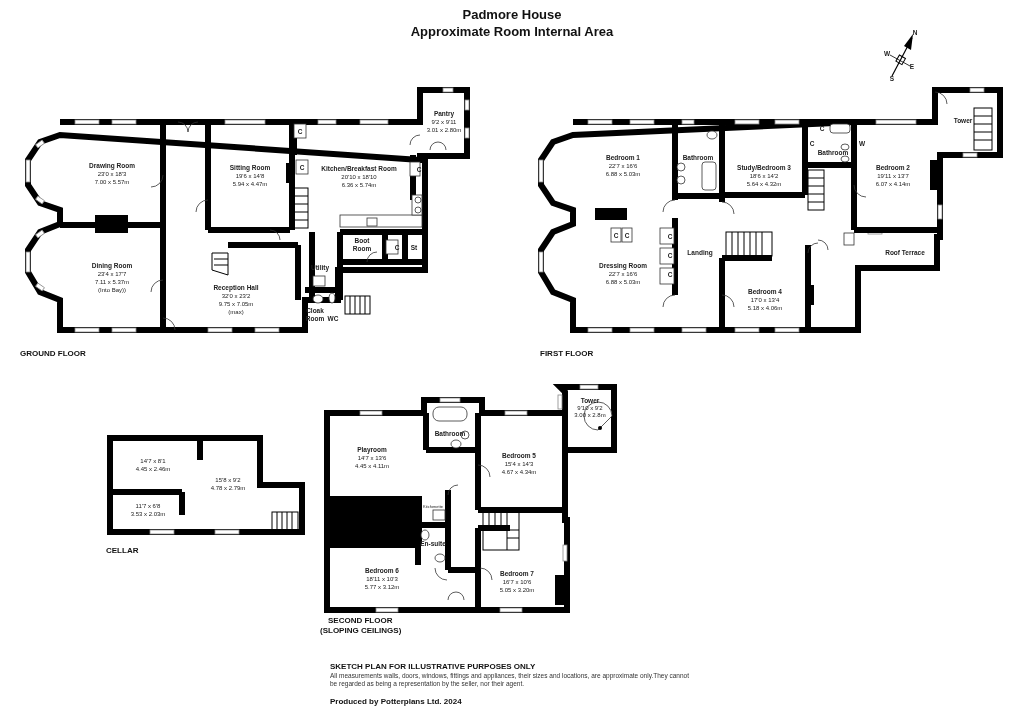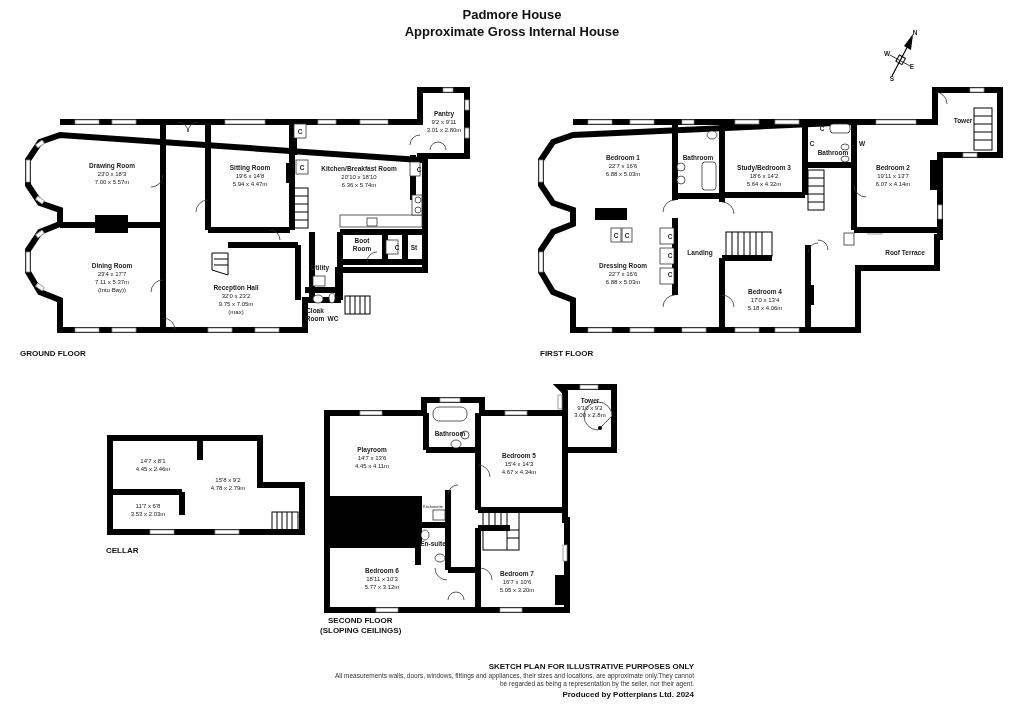--- a/index.html
+++ b/index.html
@@ -8,31 +8,31 @@
   .wall{fill:#000;}
   .wl{fill:none;stroke:#000;stroke-width:6;stroke-linejoin:miter;}
   .thin{fill:none;stroke:#000;stroke-width:1;}
   .win{fill:#fff;stroke:#888;stroke-width:0.8;}
   .door{fill:none;stroke:#333;stroke-width:0.8;}
   .fix{fill:#fff;stroke:#333;stroke-width:0.8;}
   .rl{font-family:"Liberation Sans",sans-serif;font-size:6.5px;font-weight:bold;fill:#222;text-anchor:middle;}
   .rs{font-family:"Liberation Sans",sans-serif;font-size:6px;fill:#222;text-anchor:middle;}
   .fl{font-family:"Liberation Sans",sans-serif;font-size:8px;font-weight:bold;fill:#111;}
   .hdr{position:absolute;left:0;top:6px;width:1024px;text-align:center;font-weight:bold;font-size:13px;line-height:17px;}
-  .ftr{position:absolute;left:330px;top:662px;width:364px;text-align:right;}
+  .ftr{position:absolute;left:330px;top:662px;width:364px;text-align:left;}
   .ftr .t1{font-weight:bold;font-size:8px;line-height:10px;}
   .ftr .t2{font-size:6.5px;line-height:8px;color:#333;}
-  .ftr .t3{font-weight:bold;font-size:8px;line-height:11px;margin-top:1px;}
+  .ftr .t3{font-weight:bold;font-size:8px;line-height:11px;margin-top:8px;}
 </style>
 </head>
 <body>
 
 <div class="hdr">
   <div>Padmore House</div>
-  <div>Approximate Gross Internal House</div>
+  <div>Approximate Room Internal Area</div>
 </div>
 
 <svg id="plan" viewBox="0 0 1024 719" xmlns="http://www.w3.org/2000/svg">
 
   <g>
     <line x1="892" y1="76" x2="912" y2="38" stroke="#000" stroke-width="1.2"></line>
     <polygon points="913,34 904,46 911,50" fill="#000"></polygon>
     <rect x="897" y="56" width="7" height="7" fill="none" stroke="#000" stroke-width="1" transform="rotate(30 900 60)"></rect>
     <line x1="890" y1="55" x2="910" y2="66" stroke="#000" stroke-width="0.8"></line>
     <text x="915" y="35" class="rl">N</text>

